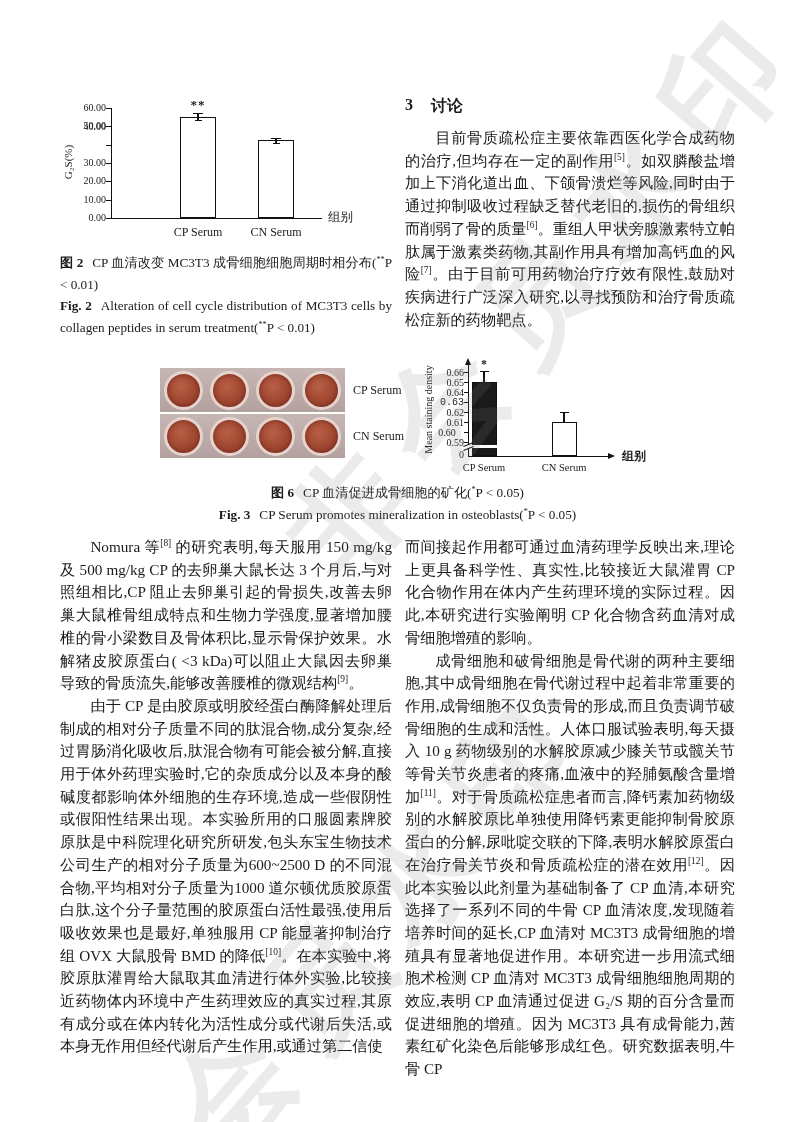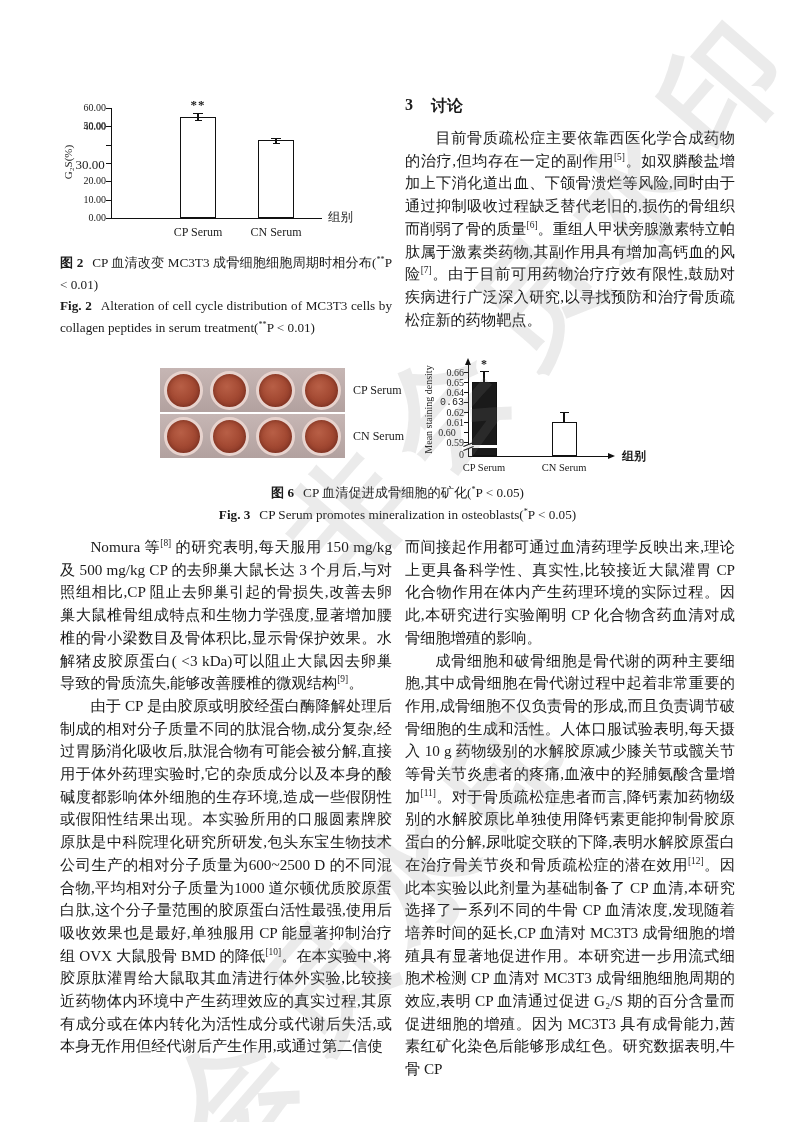--- a/index.html
+++ b/index.html
@@ -36,21 +36,21 @@
 
   <div class="col-abs" style="left:60px;top:98px;width:332px">
     <div id="fig2-chart" class="chart" style="height:146px">
         <div style="position: absolute; left: -24px; top: 58px; width: 64px; transform: rotate(-90deg); font-size: 11px; text-align: center;">G₂S(%)</div>
         <div style="position: absolute; left: 14px; top: 4px; width: 32px; text-align: right; font-size: 10px;">60.00</div>
         <div style="position: absolute; left: 46px; top: 10px; width: 5px; height: 1px; background: rgb(17, 17, 17);"></div>
         <div style="position: absolute; left: 14px; top: 22.3333px; width: 32px; text-align: right; font-size: 10px;">50.00</div>
         <div style="position: absolute; left: 46px; top: 28.3333px; width: 5px; height: 1px; background: rgb(17, 17, 17);"></div>
         <div style="position: absolute; left: 14px; top: 23px; width: 32px; text-align: right; font-size: 10px;">40.00</div>
         <div style="position: absolute; left: 46px; top: 46.6667px; width: 5px; height: 1px; background: rgb(17, 17, 17);"></div>
-        <div style="position: absolute; left: 14px; top: 59px; width: 32px; text-align: center; font-size: 13px;">30.00</div>
+        <div style="position: absolute; left: 14px; top: 59px; width: 32px; text-align: right; font-size: 10px;">30.00</div>
         <div style="position: absolute; left: 46px; top: 65px; width: 5px; height: 1px; background: rgb(17, 17, 17);"></div>
         <div style="position: absolute; left: 14px; top: 77.3333px; width: 32px; text-align: right; font-size: 10px;">20.00</div>
         <div style="position: absolute; left: 46px; top: 83.3333px; width: 5px; height: 1px; background: rgb(17, 17, 17);"></div>
         <div style="position: absolute; left: 14px; top: 95.6667px; width: 32px; text-align: right; font-size: 10px;">10.00</div>
         <div style="position: absolute; left: 46px; top: 101.667px; width: 5px; height: 1px; background: rgb(17, 17, 17);"></div>
         <div style="position: absolute; left: 14px; top: 114px; width: 32px; text-align: right; font-size: 10px;">0.00</div>
         <div style="position: absolute; left: 46px; top: 120px; width: 5px; height: 1px; background: rgb(17, 17, 17);"></div>
         <div style="position: absolute; left: 51px; top: 10px; width: 1px; height: 110px; background: rgb(17, 17, 17);"></div>
         <div style="position: absolute; left: 51px; top: 120px; width: 211px; height: 1px; background: rgb(17, 17, 17);"></div>
         <div style="position: absolute; left: 120px; top: 19.1667px; width: 36px; height: 100.833px; background: rgb(255, 255, 255); border: 1.2px solid rgb(17, 17, 17); box-sizing: border-box;"></div>

